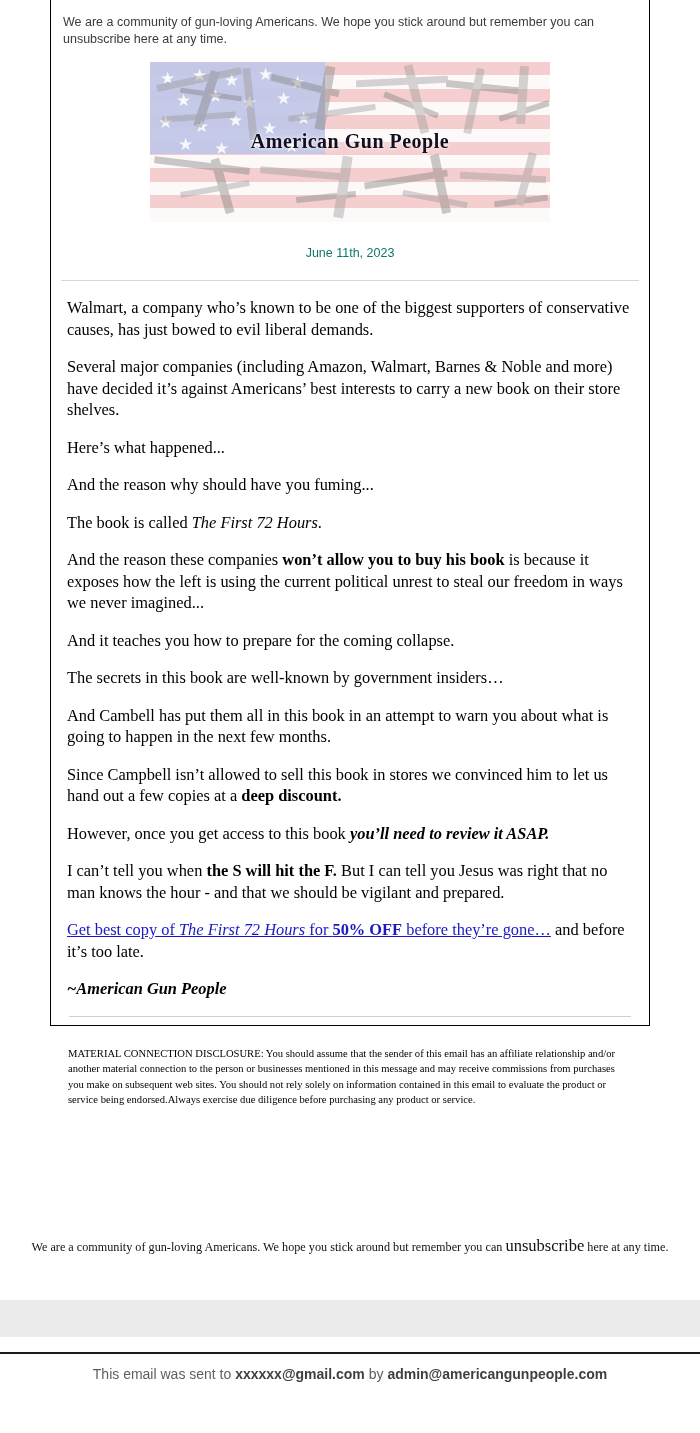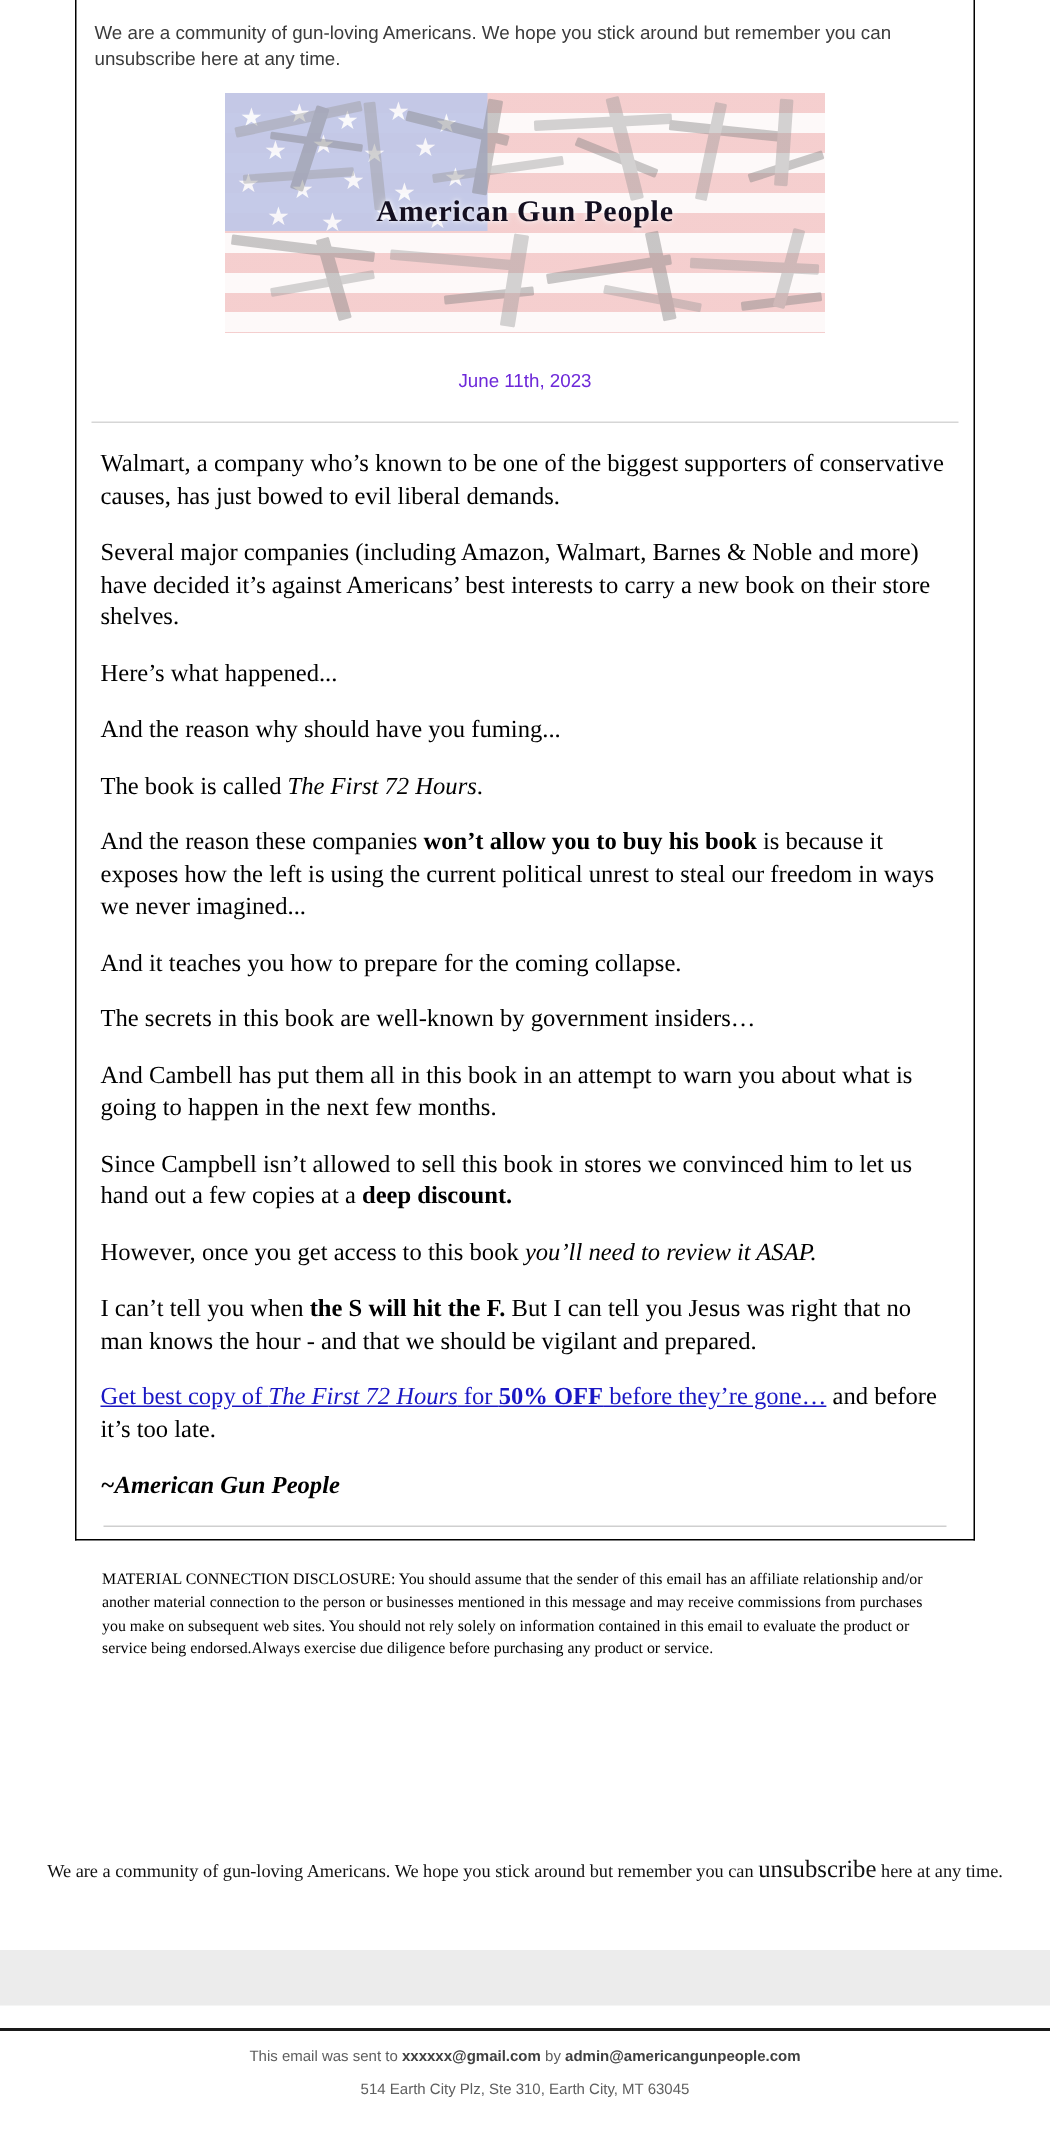--- a/index.html
+++ b/index.html
@@ -103,21 +103,21 @@
     font-size: 20px;
     letter-spacing: .5px;
     color: #140f20;
     text-shadow: 0 0 3px rgba(255,255,255,0.85), 0 0 6px rgba(255,255,255,0.7);
     white-space: nowrap;
   }
 
   .issue-date {
     font-family: "Liberation Sans", "DejaVu Sans", sans-serif;
     font-size: 12.5px;
-    color: #6d28d9;
+    color: #0f766e;
     text-align: center;
     padding: 20px 0 0 0;
   }
 
   .rule-light {
     border: none;
     border-top: 1px solid #d6d6d6;
     margin: 20px 10px 0 10px;
   }
 
@@ -126,21 +126,21 @@
     padding: 16px 16px 0 16px;
     font-size: 16.4px;
     line-height: 21.5px;
     color: #000000;
   }
   .body-copy p {
     margin: 0 0 16px 0;
   }
   .body-copy .i  { font-style: italic; }
   .body-copy .b  { font-weight: bold; }
-  .body-copy .bi { font-weight: normal; font-style: italic; }
+  .body-copy .bi { font-weight: bold; font-style: italic; }
   .body-copy a,
   .body-copy .link {
     color: #1a17c4;
     text-decoration: underline;
   }
   .sign-off {
     font-weight: bold;
     font-style: italic;
     margin: 0 0 0 0 !important;
     padding-bottom: 2px;
@@ -195,21 +195,21 @@
     width: 700px;
     height: 0;
     border-top: 2px solid #1a1a1a;
   }
   .footer {
     position: absolute;
     left: 0; right: 0;
     top: 1366px;
     text-align: center;
     font-family: "Liberation Sans", "DejaVu Sans", sans-serif;
-    font-size: 10px;
+    font-size: 14px;
     color: #5e5e5e;
   }
   .footer .line { margin-bottom: 11px; }
   .footer .line:last-child { margin-bottom: 0; }
   .footer b { color: #3f3f3f; }
   .footer a {
     color: #5e5e5e;
     text-decoration: underline;
   }
   .footer .sep { text-decoration: none; }
@@ -324,15 +324,14 @@
 
 <div class="footer-note"><span>We are a community of gun-loving Americans. We hope you stick around but remember you can </span><span class="unsub">unsubscribe</span><span> here at any time.</span></div>
 
 <div class="grey-band"></div>
 
 <div class="footer-divider"></div>
 
 <div class="footer">
   <div class="line"><span>This email was sent to </span><b>xxxxxx@gmail.com</b><span> by </span><b>admin@americangunpeople.com</b></div>
 
-  <div class="line">514 Earth City Plz, Ste 310, Earth City, MT 63045</div>
 
 </div>
 
 </body></html>

